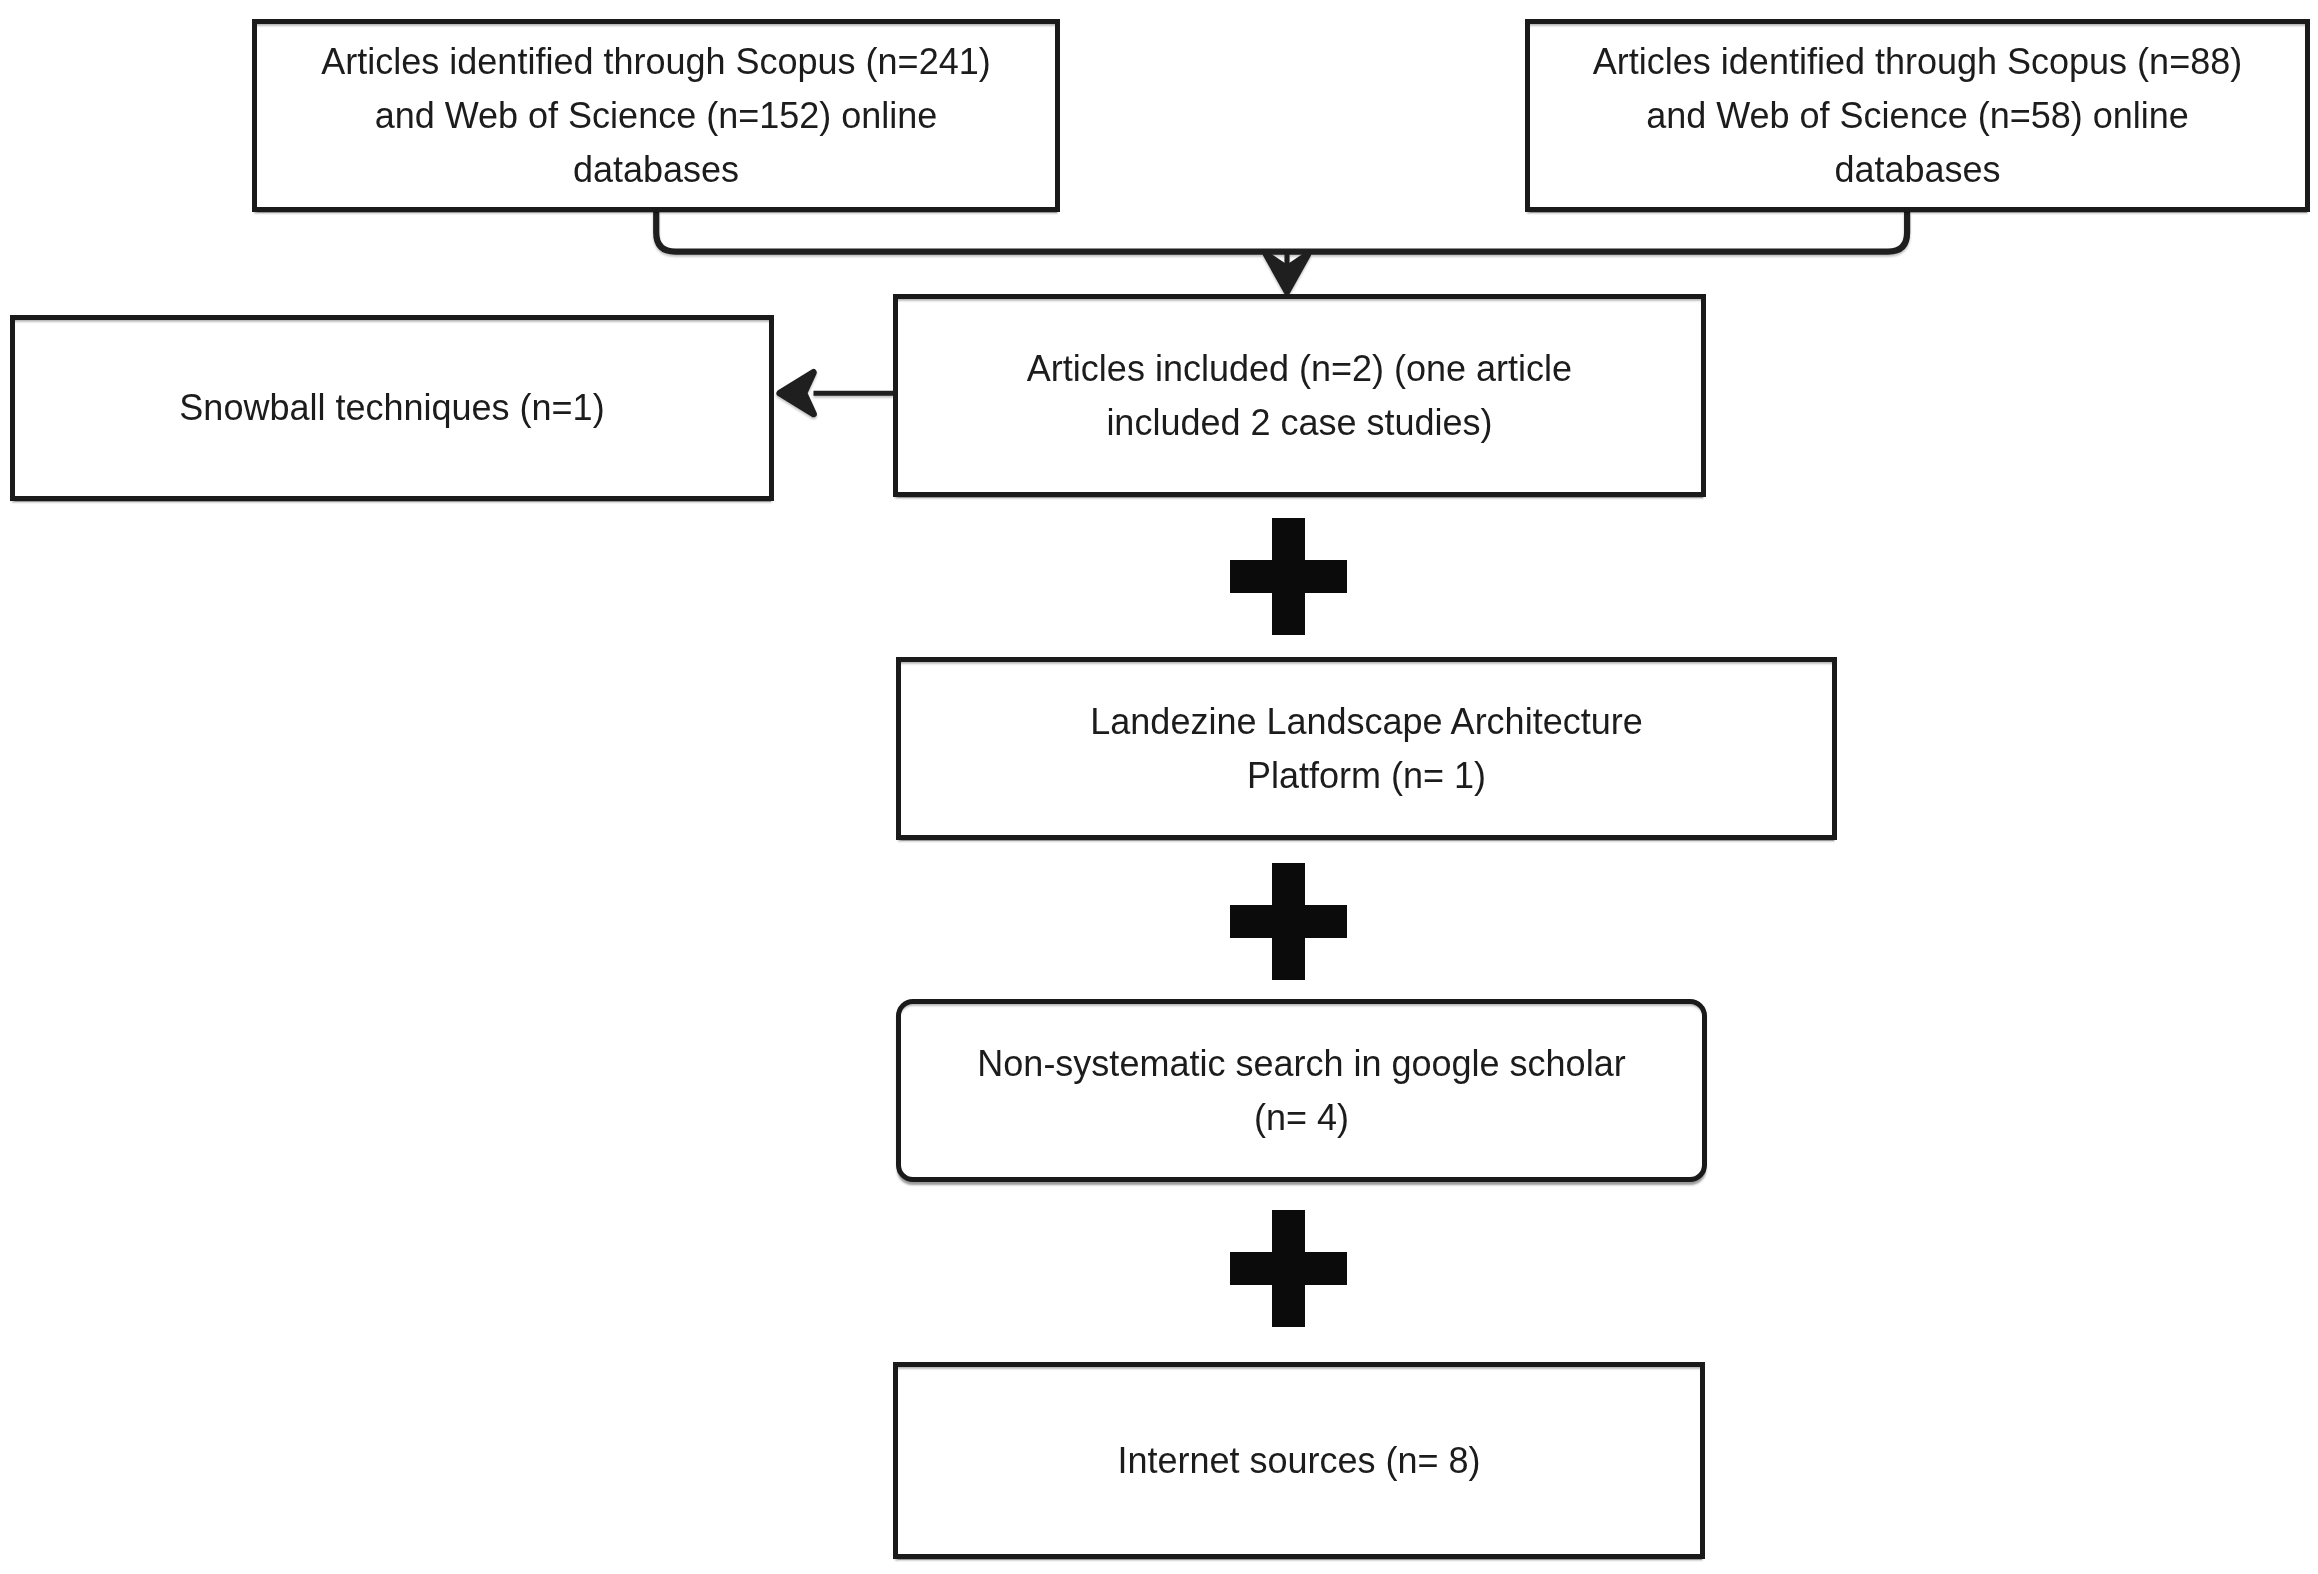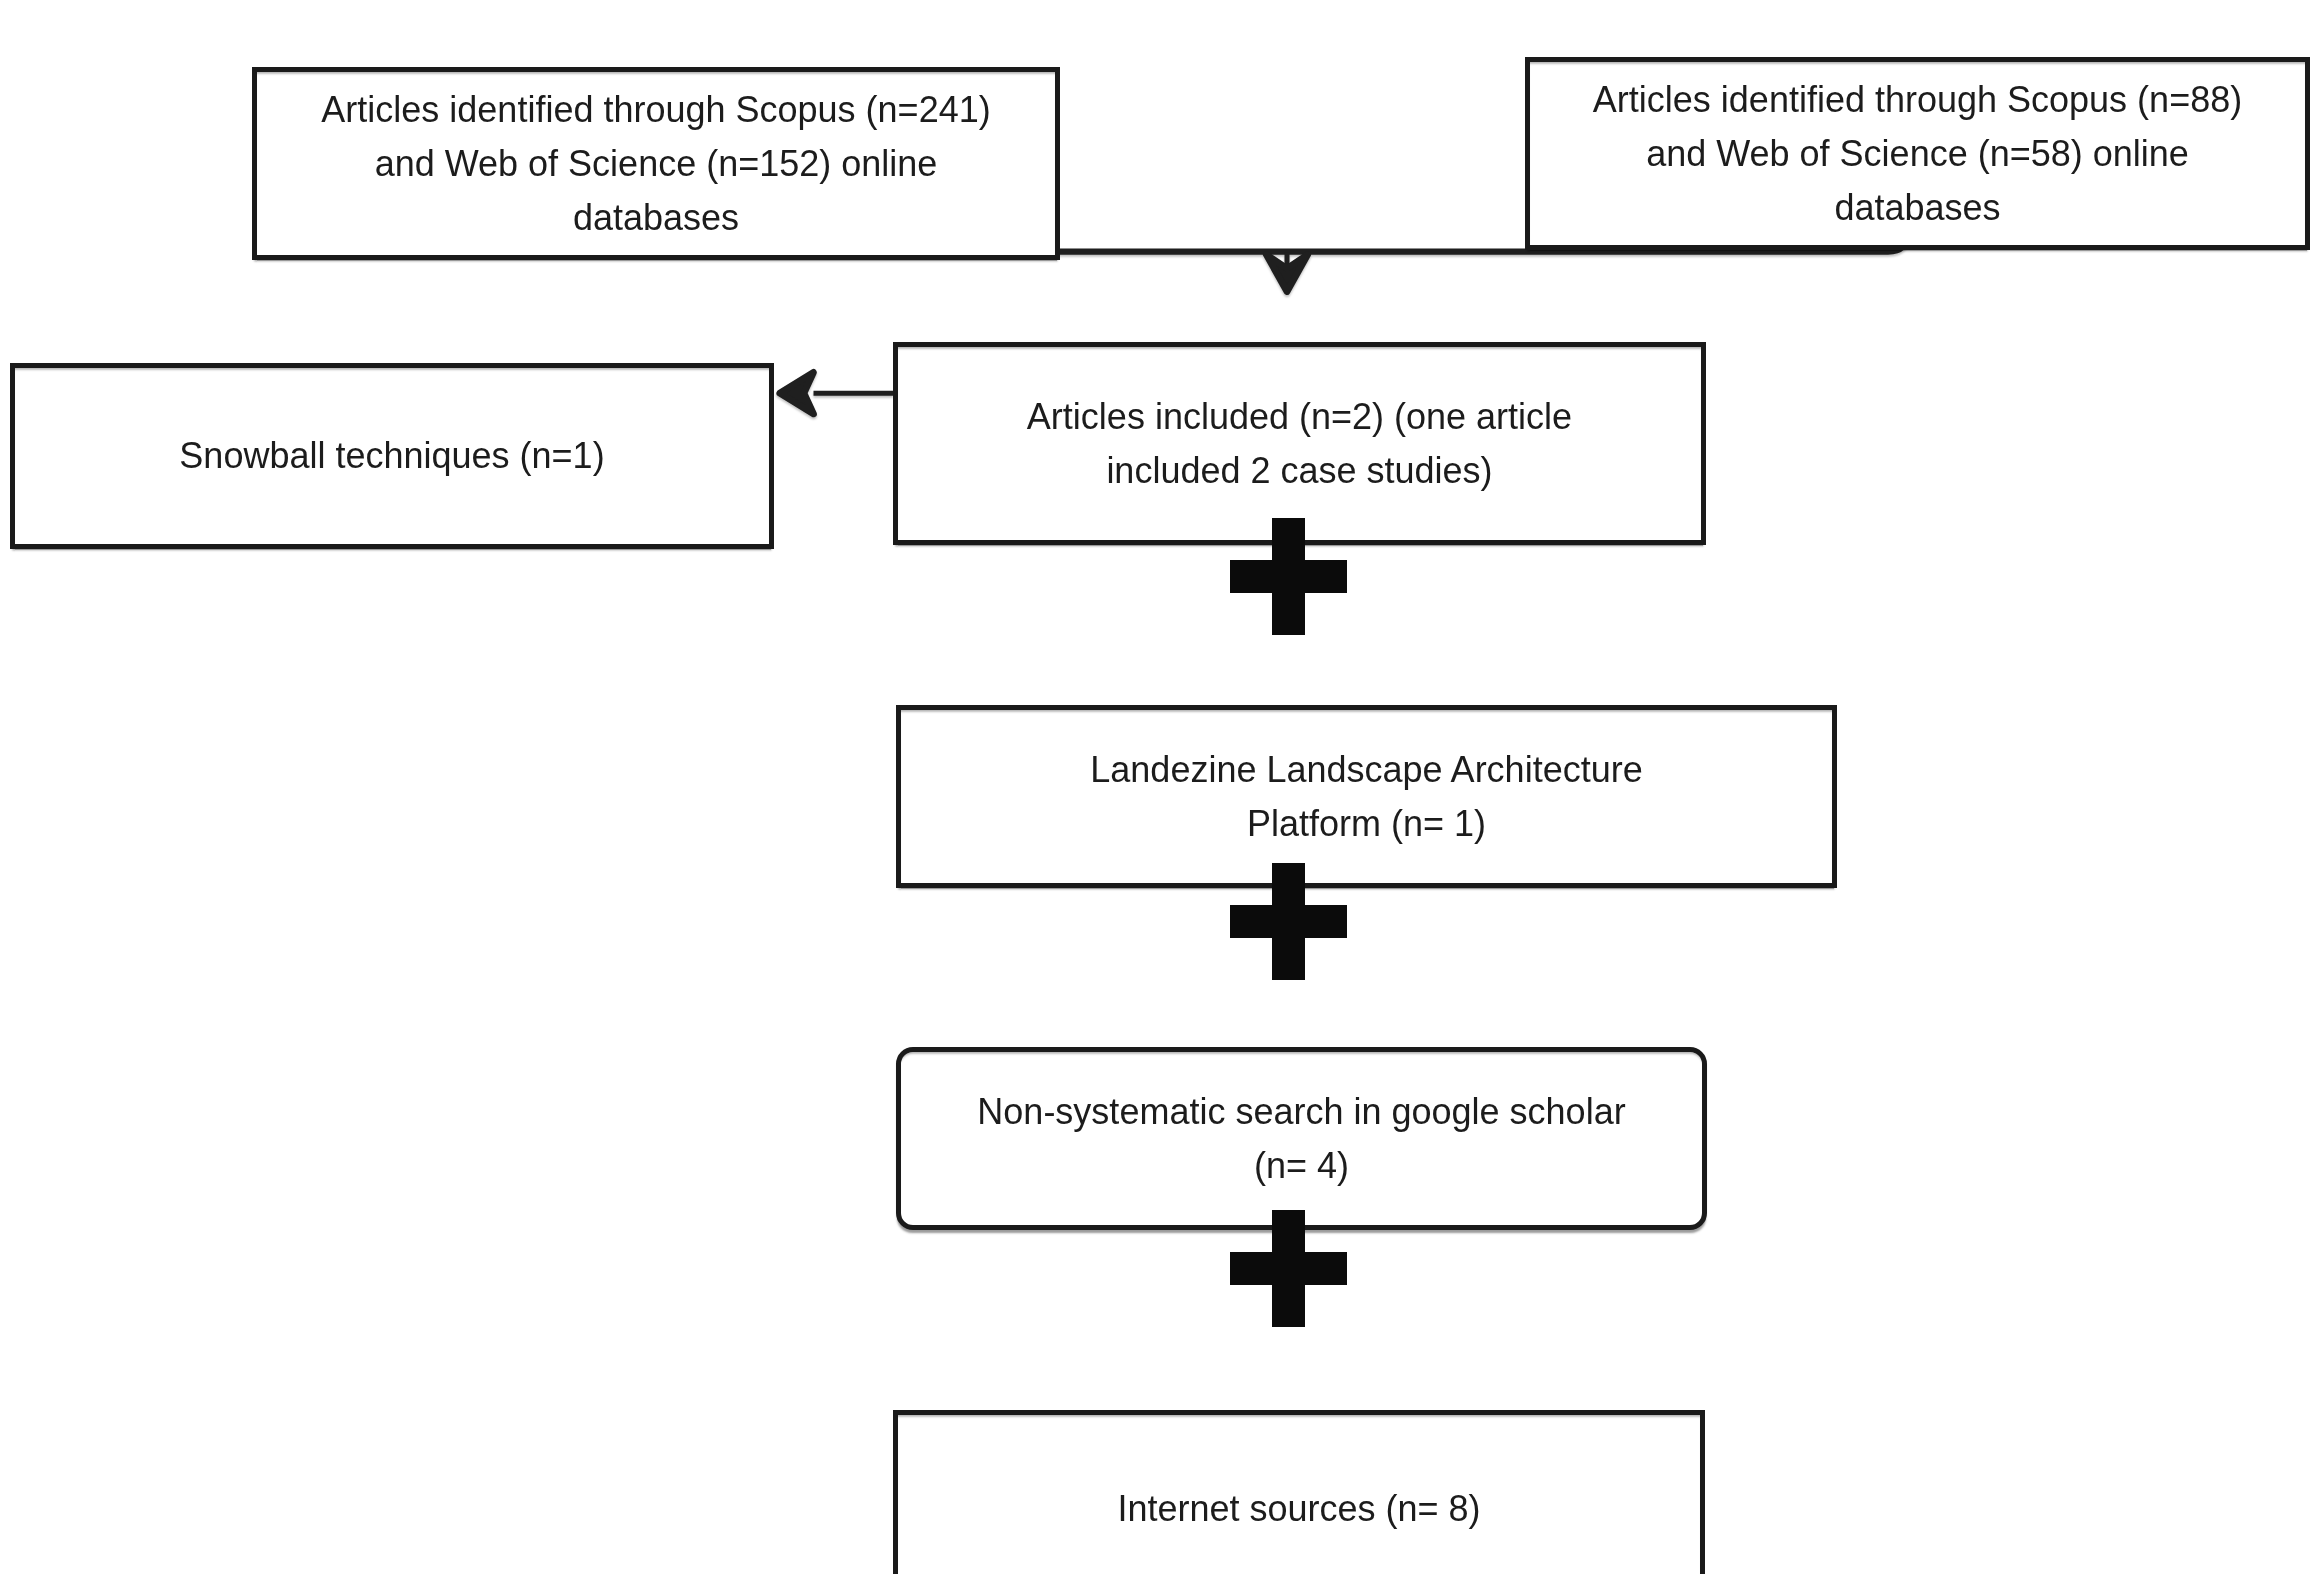--- a/index.html
+++ b/index.html
@@ -24,24 +24,23 @@
     align-items: center;
     justify-content: center;
     text-align: center;
     white-space: pre-line;
     font-size: 36px;
     line-height: 1.5;
     color: #1c1c1c;
     padding: 0 13.5px;
     box-shadow: 0 3.9px 2.2px -1.7px rgba(0,0,0,0.40),
                 inset 0 3.4px 2.2px -1.7px rgba(0,0,0,0.30);
-    margin-top: 48px;
   }
   .box-source-left  { left: 252px;  top: 19px;   width: 808px; height: 193px; }
-  .box-source-right { left: 1525px; top: 9px;   width: 785px; height: 193px; }
+  .box-source-right { left: 1525px; top: 19px;   width: 785px; height: 193px; }
   .box-included     { left: 893px; top: 294px;  width: 813px; height: 203px; }
   .box-snowball     { left: 10px;   top: 315px;  width: 764px; height: 186px; }
   .box-landezine    { left: 896px; top: 657px; width: 941px; height: 183px; }
   .box-scholar      { left: 896px; top: 999px; width: 811px; height: 183px; border-radius: 17px; }
   .box-internet     { left: 893px; top: 1362px; width: 812px; height: 197px; }
 
   .connectors {
     position: absolute;
     left: 0;
     top: 0;

